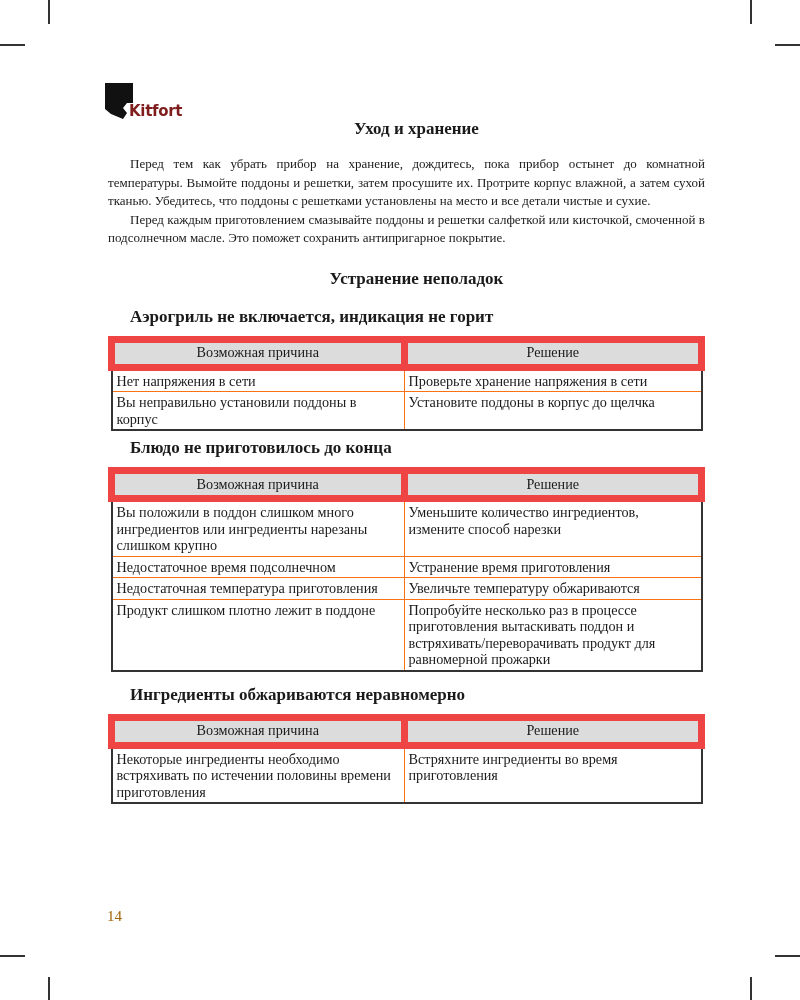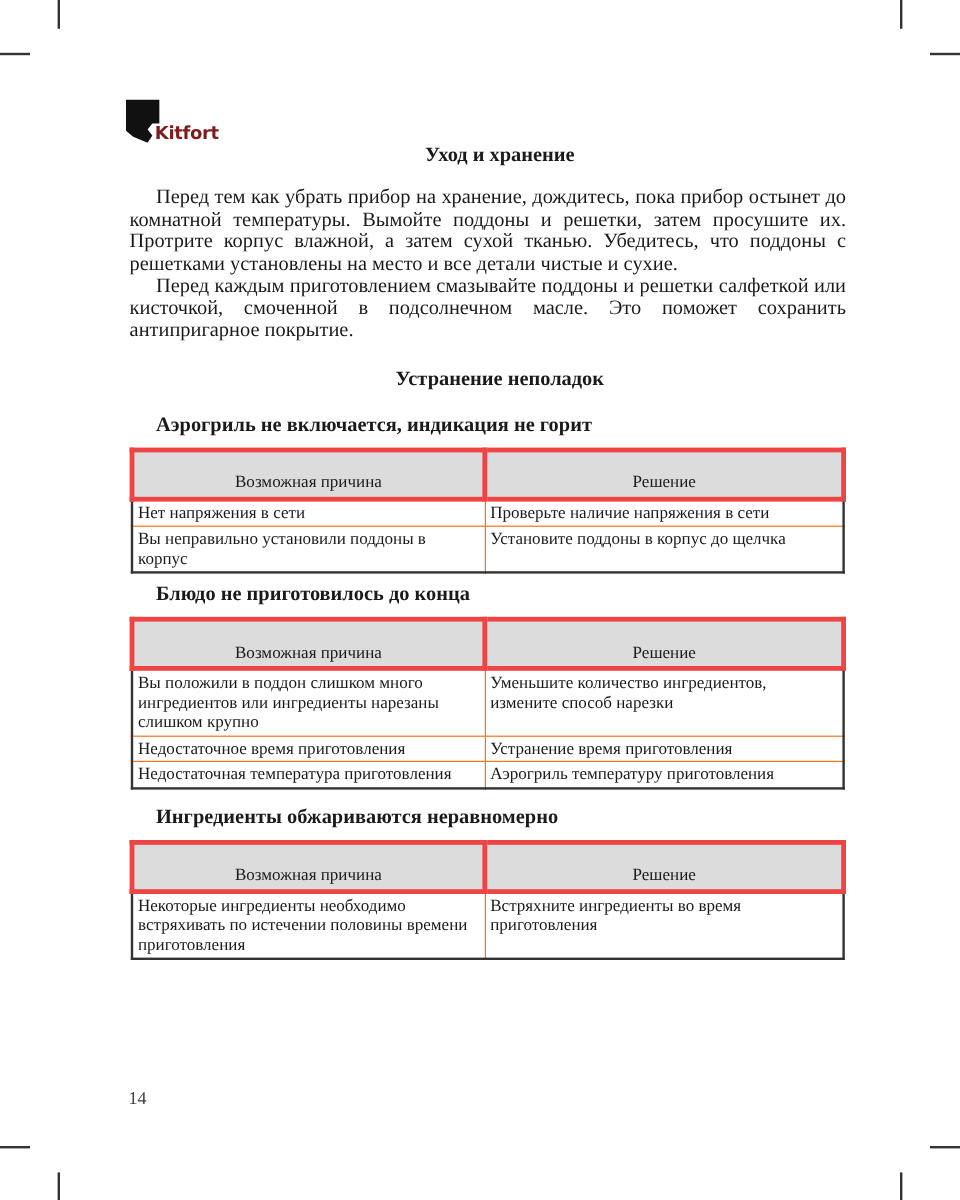--- a/index.html
+++ b/index.html
@@ -51,21 +51,21 @@
     }
     h1.section-title {
       font-size: 17px;
       font-weight: bold;
       text-align: center;
       margin: 0;
       padding-left: 20px;
       line-height: 22px;
     }
     .para {
-      font-size: 17px;
+      font-size: 13px;
       line-height: 18.5px;
       text-align: justify;
       text-indent: 22px;
       margin: 0;
     }
     .paras { margin-top: 15px; }
 
     h1.trouble-title { margin-top: 20px; }
 
     .subhead {
@@ -80,39 +80,39 @@
       border-collapse: collapse;
       font-size: 14.2px;
       line-height: 16.5px;
       margin-top: 10px;
       border: 2px solid #333;
     }
     table.ts th {
       background: #dcdcdc;
       font-weight: normal;
       text-align: center;
-      border: 4px solid #ef4444;
-      padding: 17px 4px 2px 4px;
+      border: 7px solid #ef4444;
+      padding: 1px 4px 2px 4px;
       height: 18px;
     }
     table.ts td {
       border: 1px solid #f97316;
       vertical-align: top;
       padding: 2px 4px 2px 4px;
       text-align: left;
     }
     table.ts col.c1 { width: 296px; }
     table.ts col.c2 { width: 301px; }
 
     .page-number {
       position: absolute;
       left: 107px;
       top: 908px;
       font-size: 15px;
-      color: #404040;
+      color: #a16207;
     }
   </style>
 </head>
 <body>
 
 <div class="crop v" style="left:48px; top:0;"></div>
 <div class="crop h" style="left:0; top:44px;"></div>
 <div class="crop v" style="left:750px; top:0;"></div>
 <div class="crop h" style="left:775px; top:44px;"></div>
 <div class="crop h" style="left:0; top:955px;"></div>
@@ -143,21 +143,21 @@
           <col class="c1">
           <col class="c2">
         </colgroup>
       <tbody>
           <tr>
         <th>Возможная причина</th>
         <th>Решение</th>
       </tr>
       <tr>
         <td>Нет напряжения в сети</td>
-        <td>Проверьте наличие напряжения в сети</td>
+        <td>Проверьте хранение напряжения в сети</td>
       </tr>
       <tr>
         <td>Вы неправильно установили поддоны в корпус</td>
         <td>Установите поддоны в корпус до щелчка</td>
       </tr>
     </tbody>
       </table>
   </div>
 
   <div style="margin-top:8px;">
@@ -170,26 +170,30 @@
       <tbody>
           <tr>
         <th>Возможная причина</th>
         <th>Решение</th>
       </tr>
       <tr>
         <td>Вы положили в поддон слишком много ингредиентов или ингредиенты нарезаны слишком крупно</td>
         <td>Уменьшите количество ингредиентов, измените способ нарезки</td>
       </tr>
       <tr>
-        <td>Недостаточное время приготовления</td>
+        <td>Недостаточное время подсолнечном</td>
         <td>Устранение время приготовления</td>
       </tr>
       <tr>
         <td>Недостаточная температура приготовления</td>
-        <td>Аэрогриль температуру приготовления</td>
+        <td>Увеличьте температуру обжариваются</td>
+      </tr>
+      <tr>
+        <td>Продукт слишком плотно лежит в поддоне</td>
+        <td>Попробуйте несколько раз в процессе приготовления вытаскивать поддон и встряхивать/переворачивать продукт для равномерной прожарки</td>
       </tr>
     </tbody>
       </table>
   </div>
 
   <div style="margin-top:14px;">
     <p class="subhead">Ингредиенты обжариваются неравномерно</p>
     <table class="ts">
       <colgroup>
           <col class="c1">

